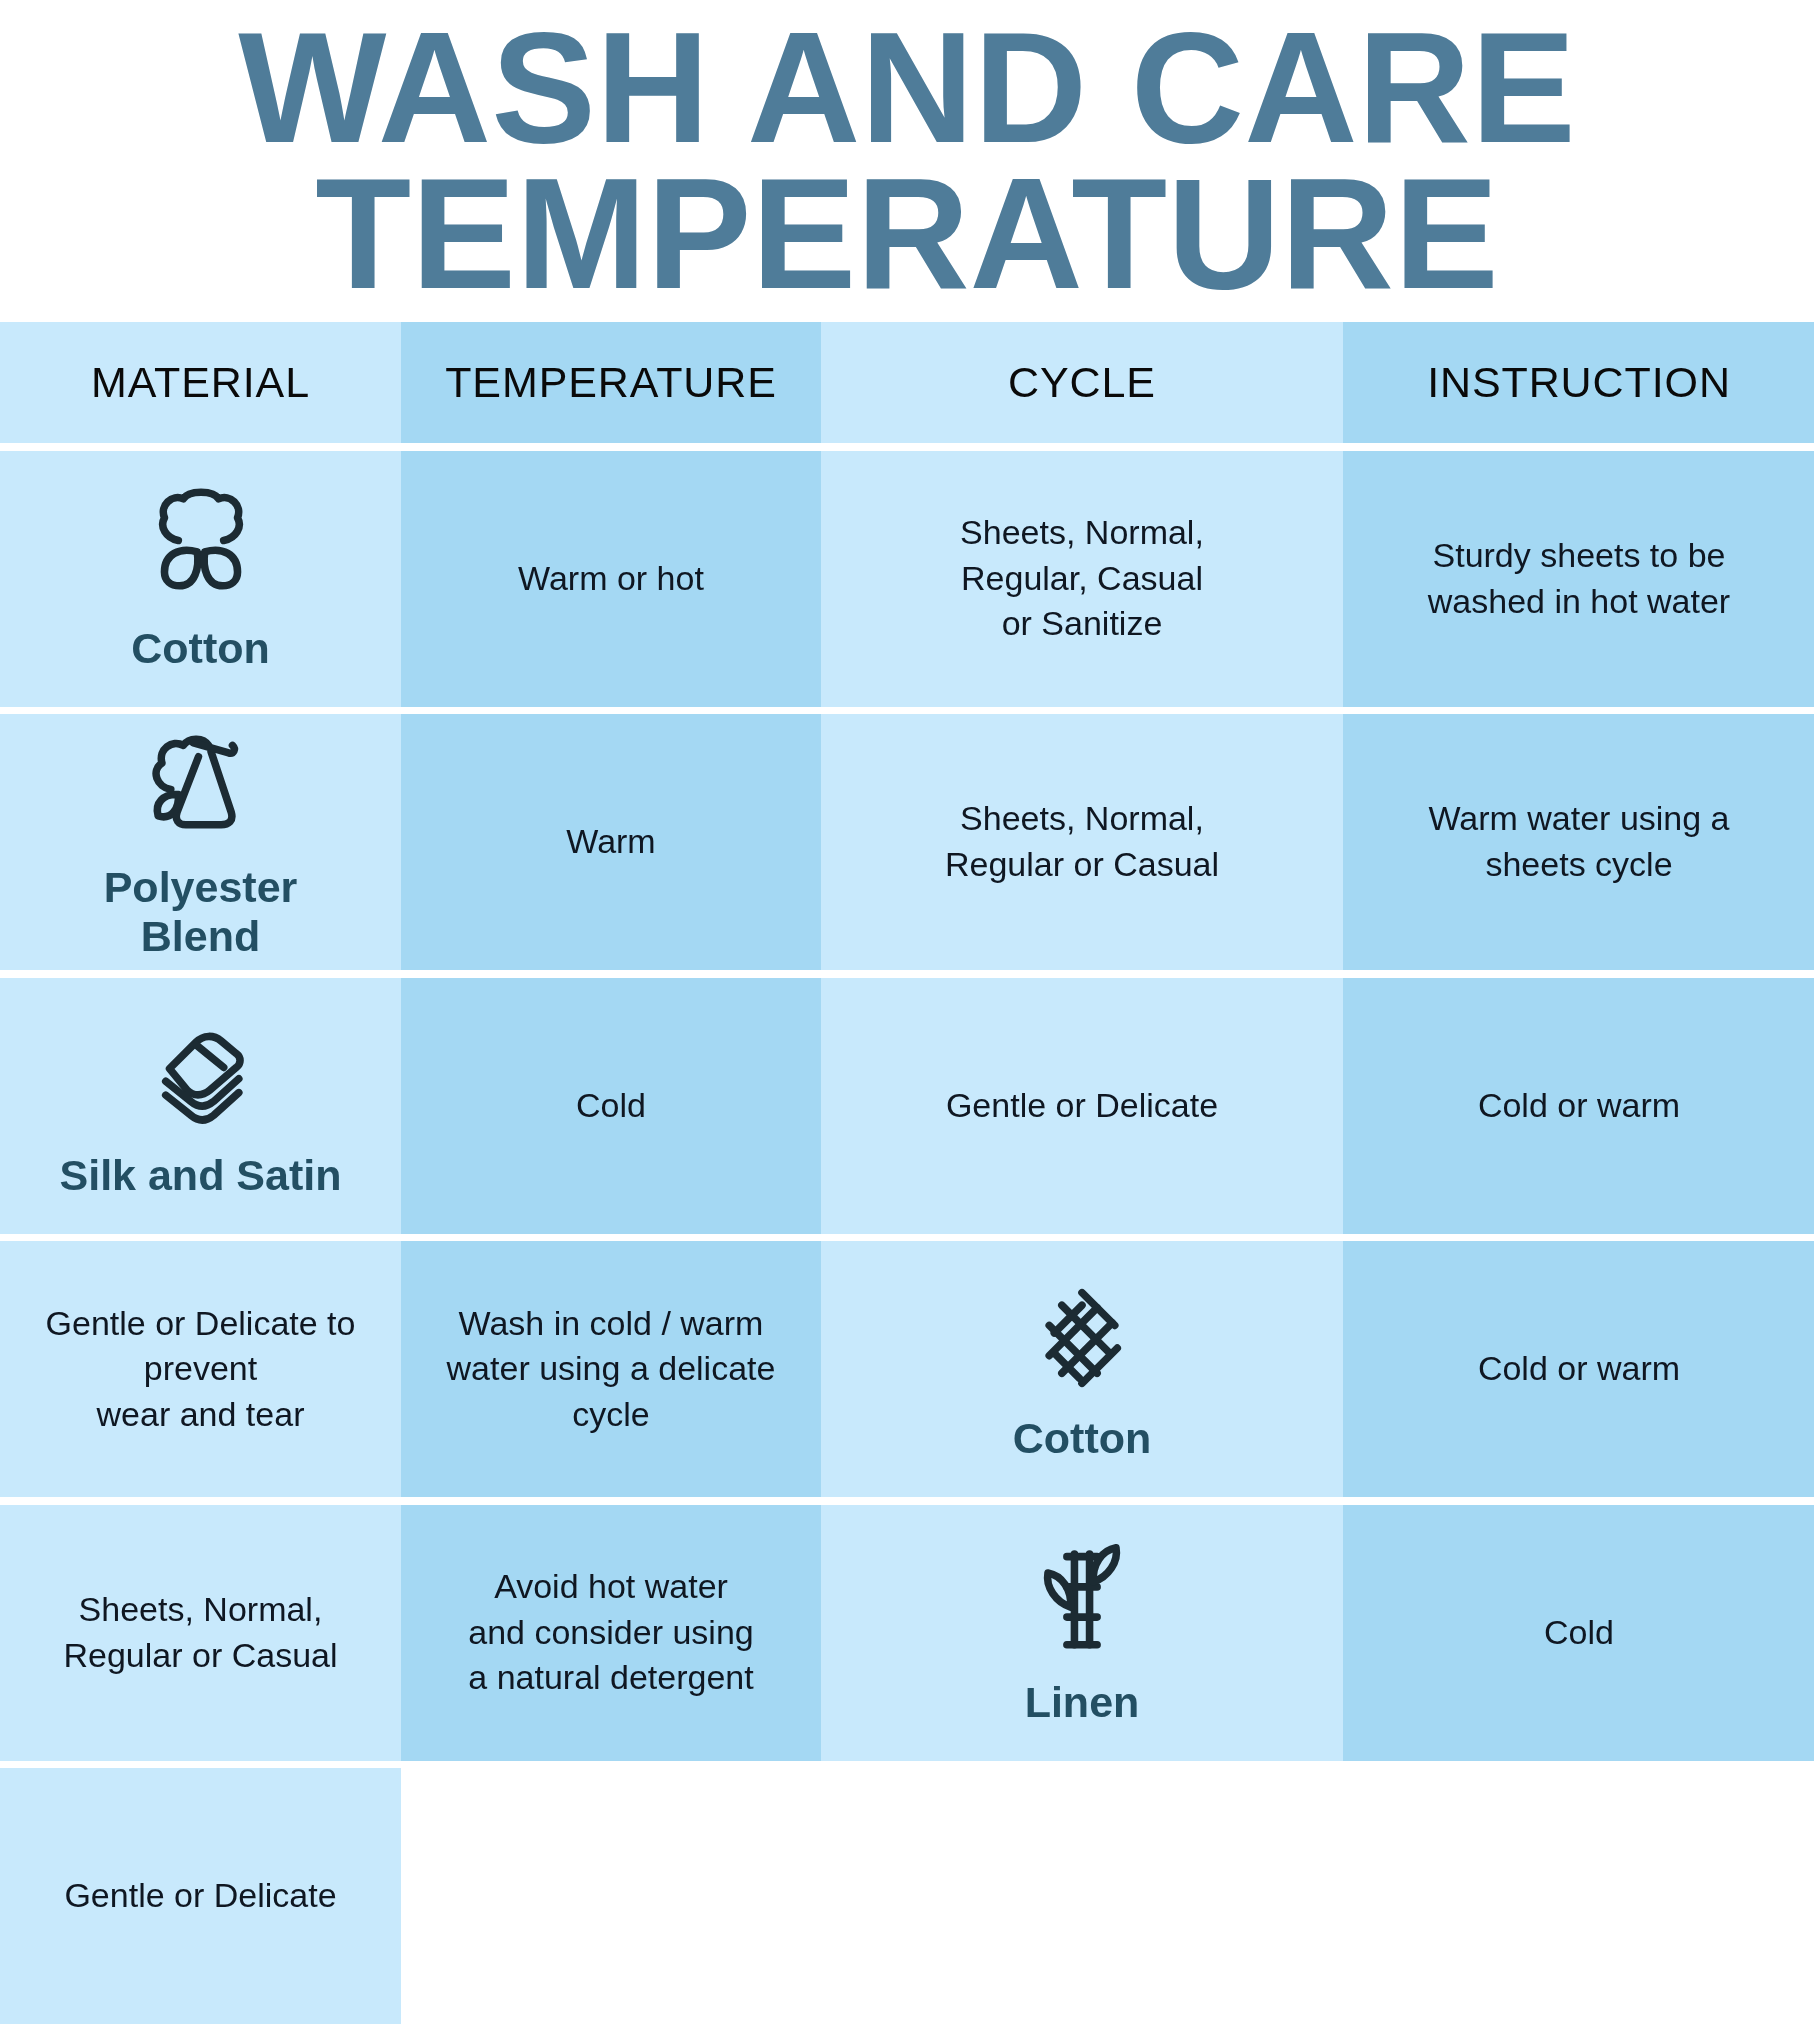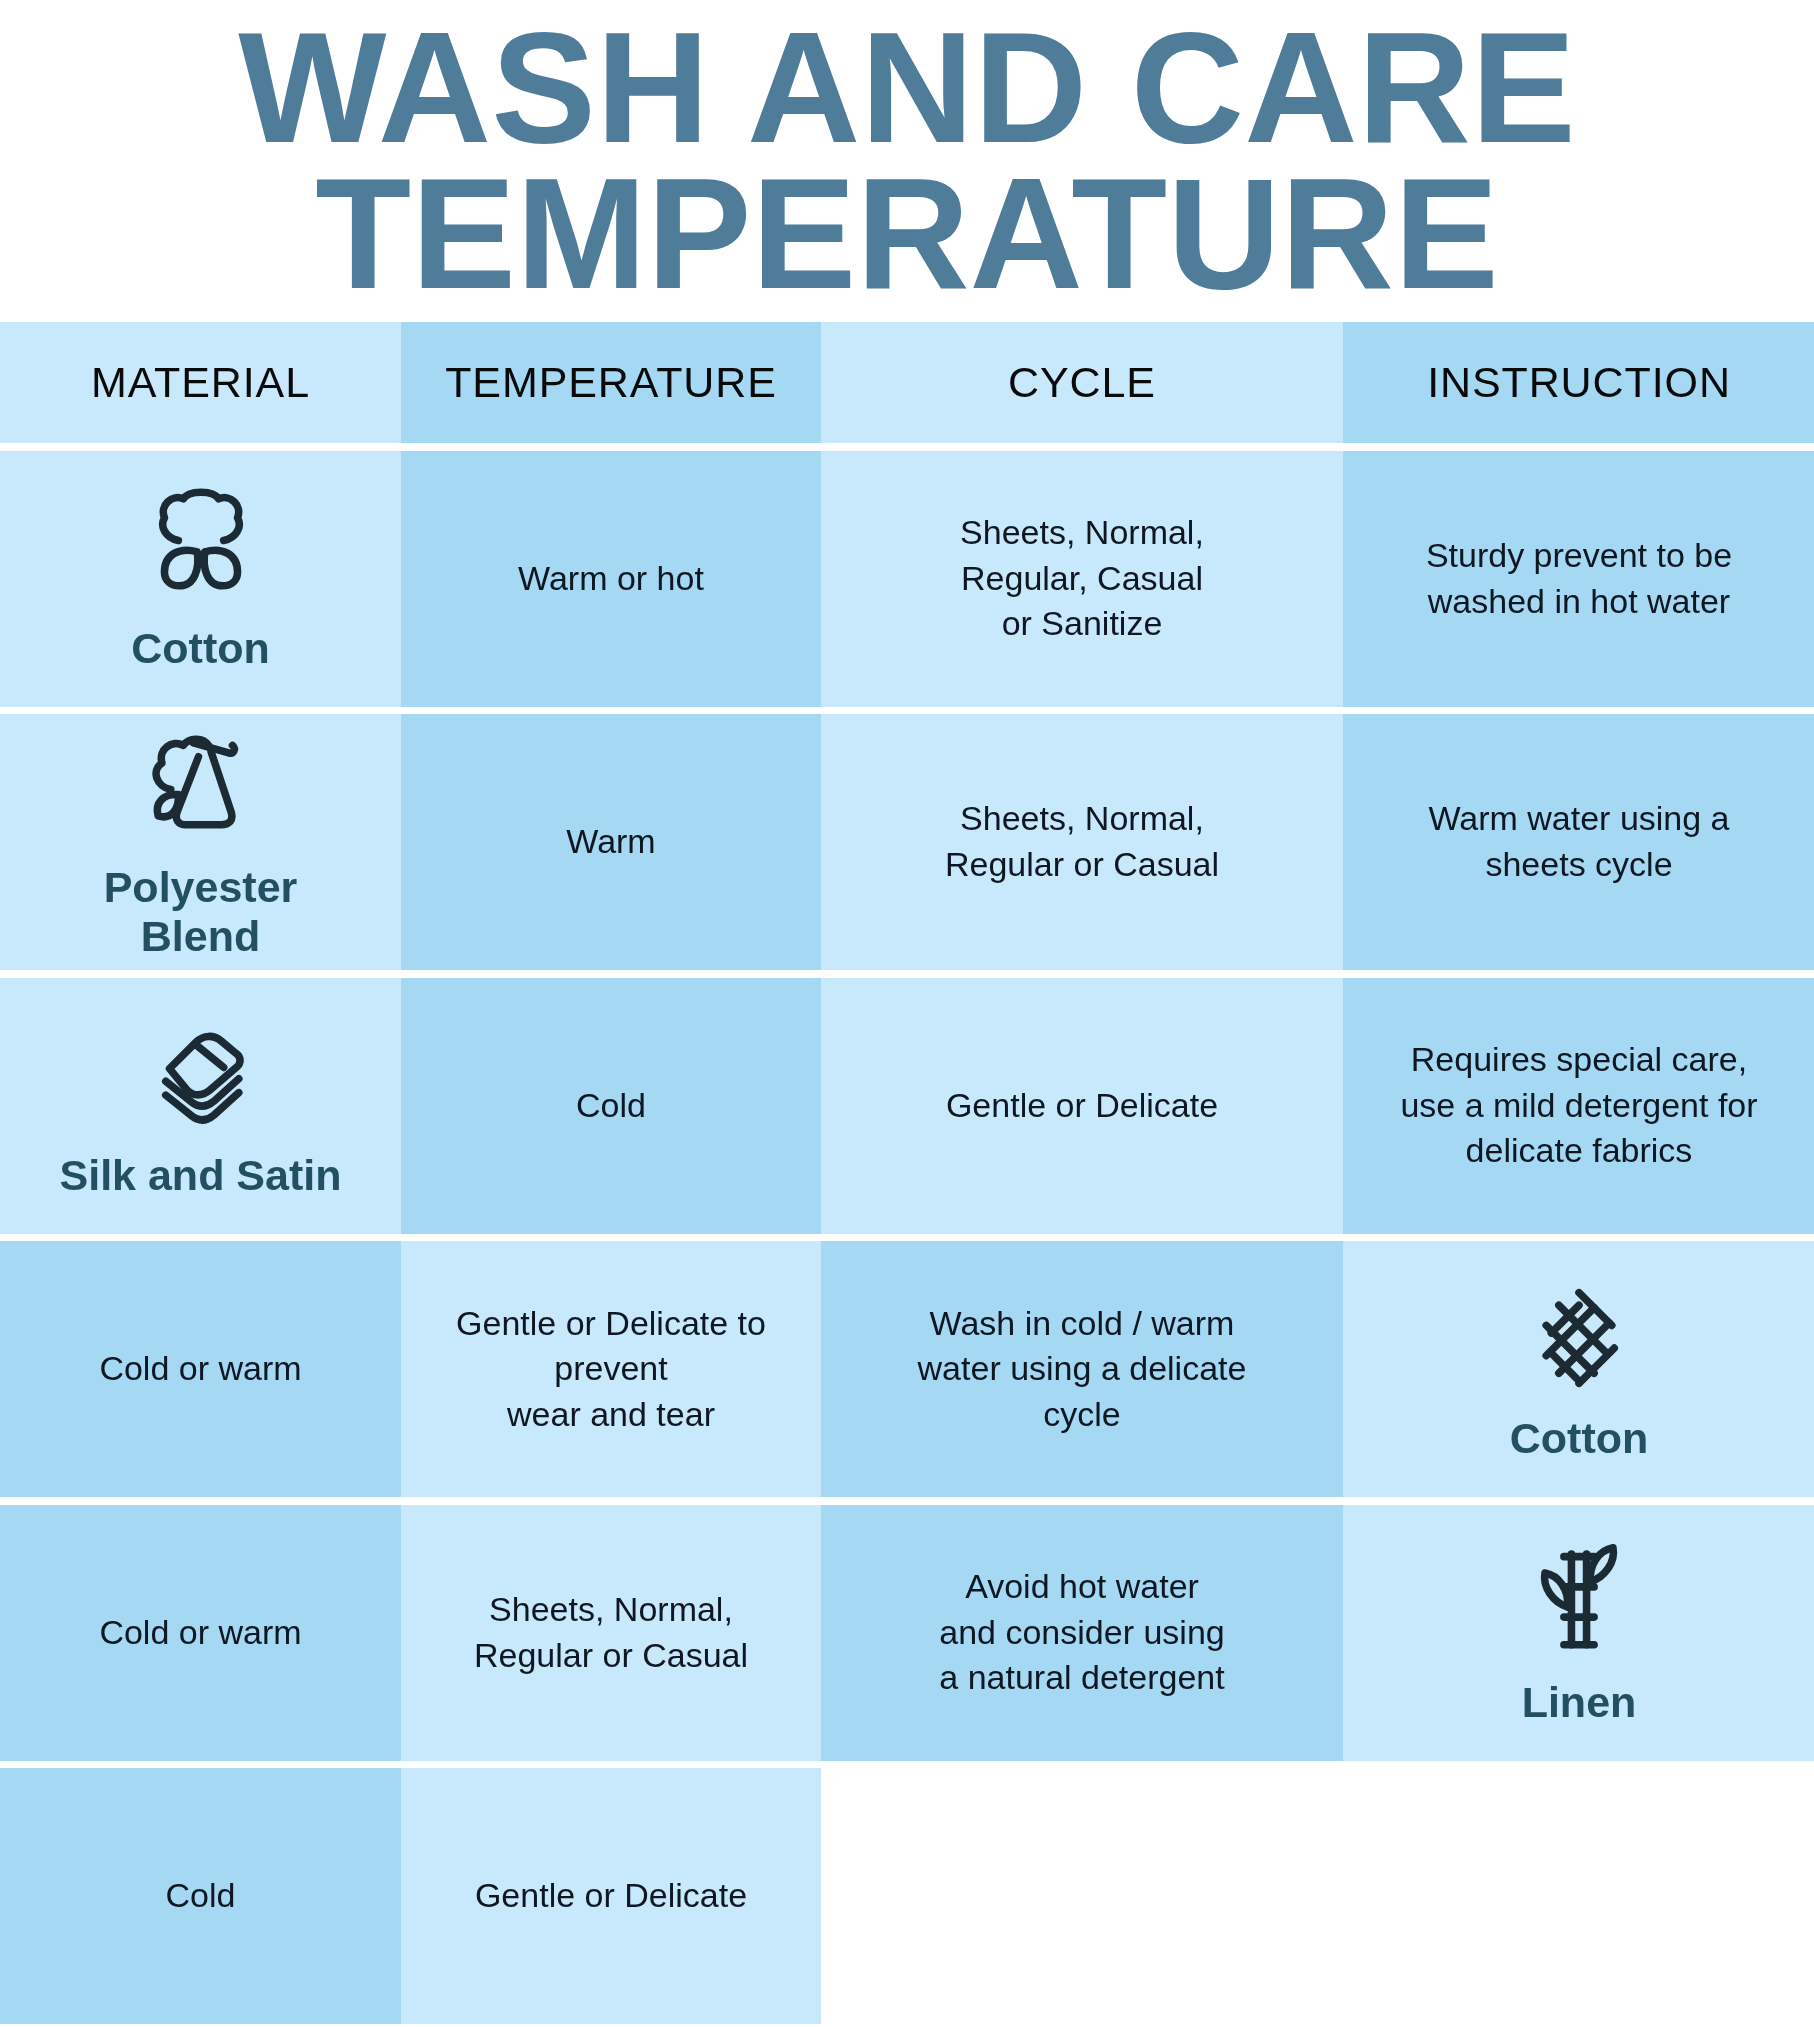--- a/index.html
+++ b/index.html
@@ -81,21 +81,21 @@
     <path d="M47 53 C33 49 21 55 21 69 C21 76 26 80 33 80 C45 80 49 66 47 53 Z"></path>
     <path d="M53 53 C67 49 79 55 79 69 C79 76 74 80 67 80 C55 80 51 66 53 53 Z"></path>
   </svg>
         </span>
     <span class="mat-label">Cotton</span>
   </div>
   <div class="cell body dark">Warm or hot</div>
   <div class="cell body light">Sheets, Normal,
 Regular, Casual
 or Sanitize</div>
-  <div class="cell body dark">Sturdy prevent to be
+  <div class="cell body dark">Sturdy sheets to be
 washed in hot water</div>
 
   <div class="cell mat light">
     <span class="icon">
           <svg viewBox="0 0 100 100">
     <path d="M26 52 C15 50 10 37 19 31 C16 20 27 12 36 17 C41 10 52 11 56 17"></path>
     <path d="M58 22 L74 70 C76 77 72 80 66 80 L38 80 C32 80 29 76 31 70 L48 26"></path>
     <path d="M44 15 L72 23 C76 24 78 20 75 17"></path>
     <path d="M32 56 C20 55 13 63 16 73 C26 76 33 68 32 56 Z"></path>
   </svg>
@@ -115,23 +115,20 @@
     <path d="M25 45 L46 24 C52 18 60 18 66 23 L78 33 C82 36 82 41 78 44 L57 62 C51 67 44 67 39 62 Z"></path>
     <path d="M46 26 L68 44"></path>
     <path d="M22 55 L42 71 C48 76 54 76 60 71 L80 53"></path>
     <path d="M22 66 L42 82 C48 87 54 87 60 82 L80 64"></path>
   </svg>
         </span>
     <span class="mat-label">Silk and Satin</span>
   </div>
   <div class="cell body dark">Cold</div>
   <div class="cell body light">Gentle or Delicate</div>
-  <div class="cell body dark">Requires special care,
-use a mild detergent for
-delicate fabrics</div>
 
   <div class="cell body dark">Cold or warm</div>
   <div class="cell body light">Gentle or Delicate to prevent
 wear and tear</div>
   <div class="cell body dark">Wash in cold / warm
 water using a delicate
 cycle</div>
 
   <div class="cell mat light">
     <span class="icon">

